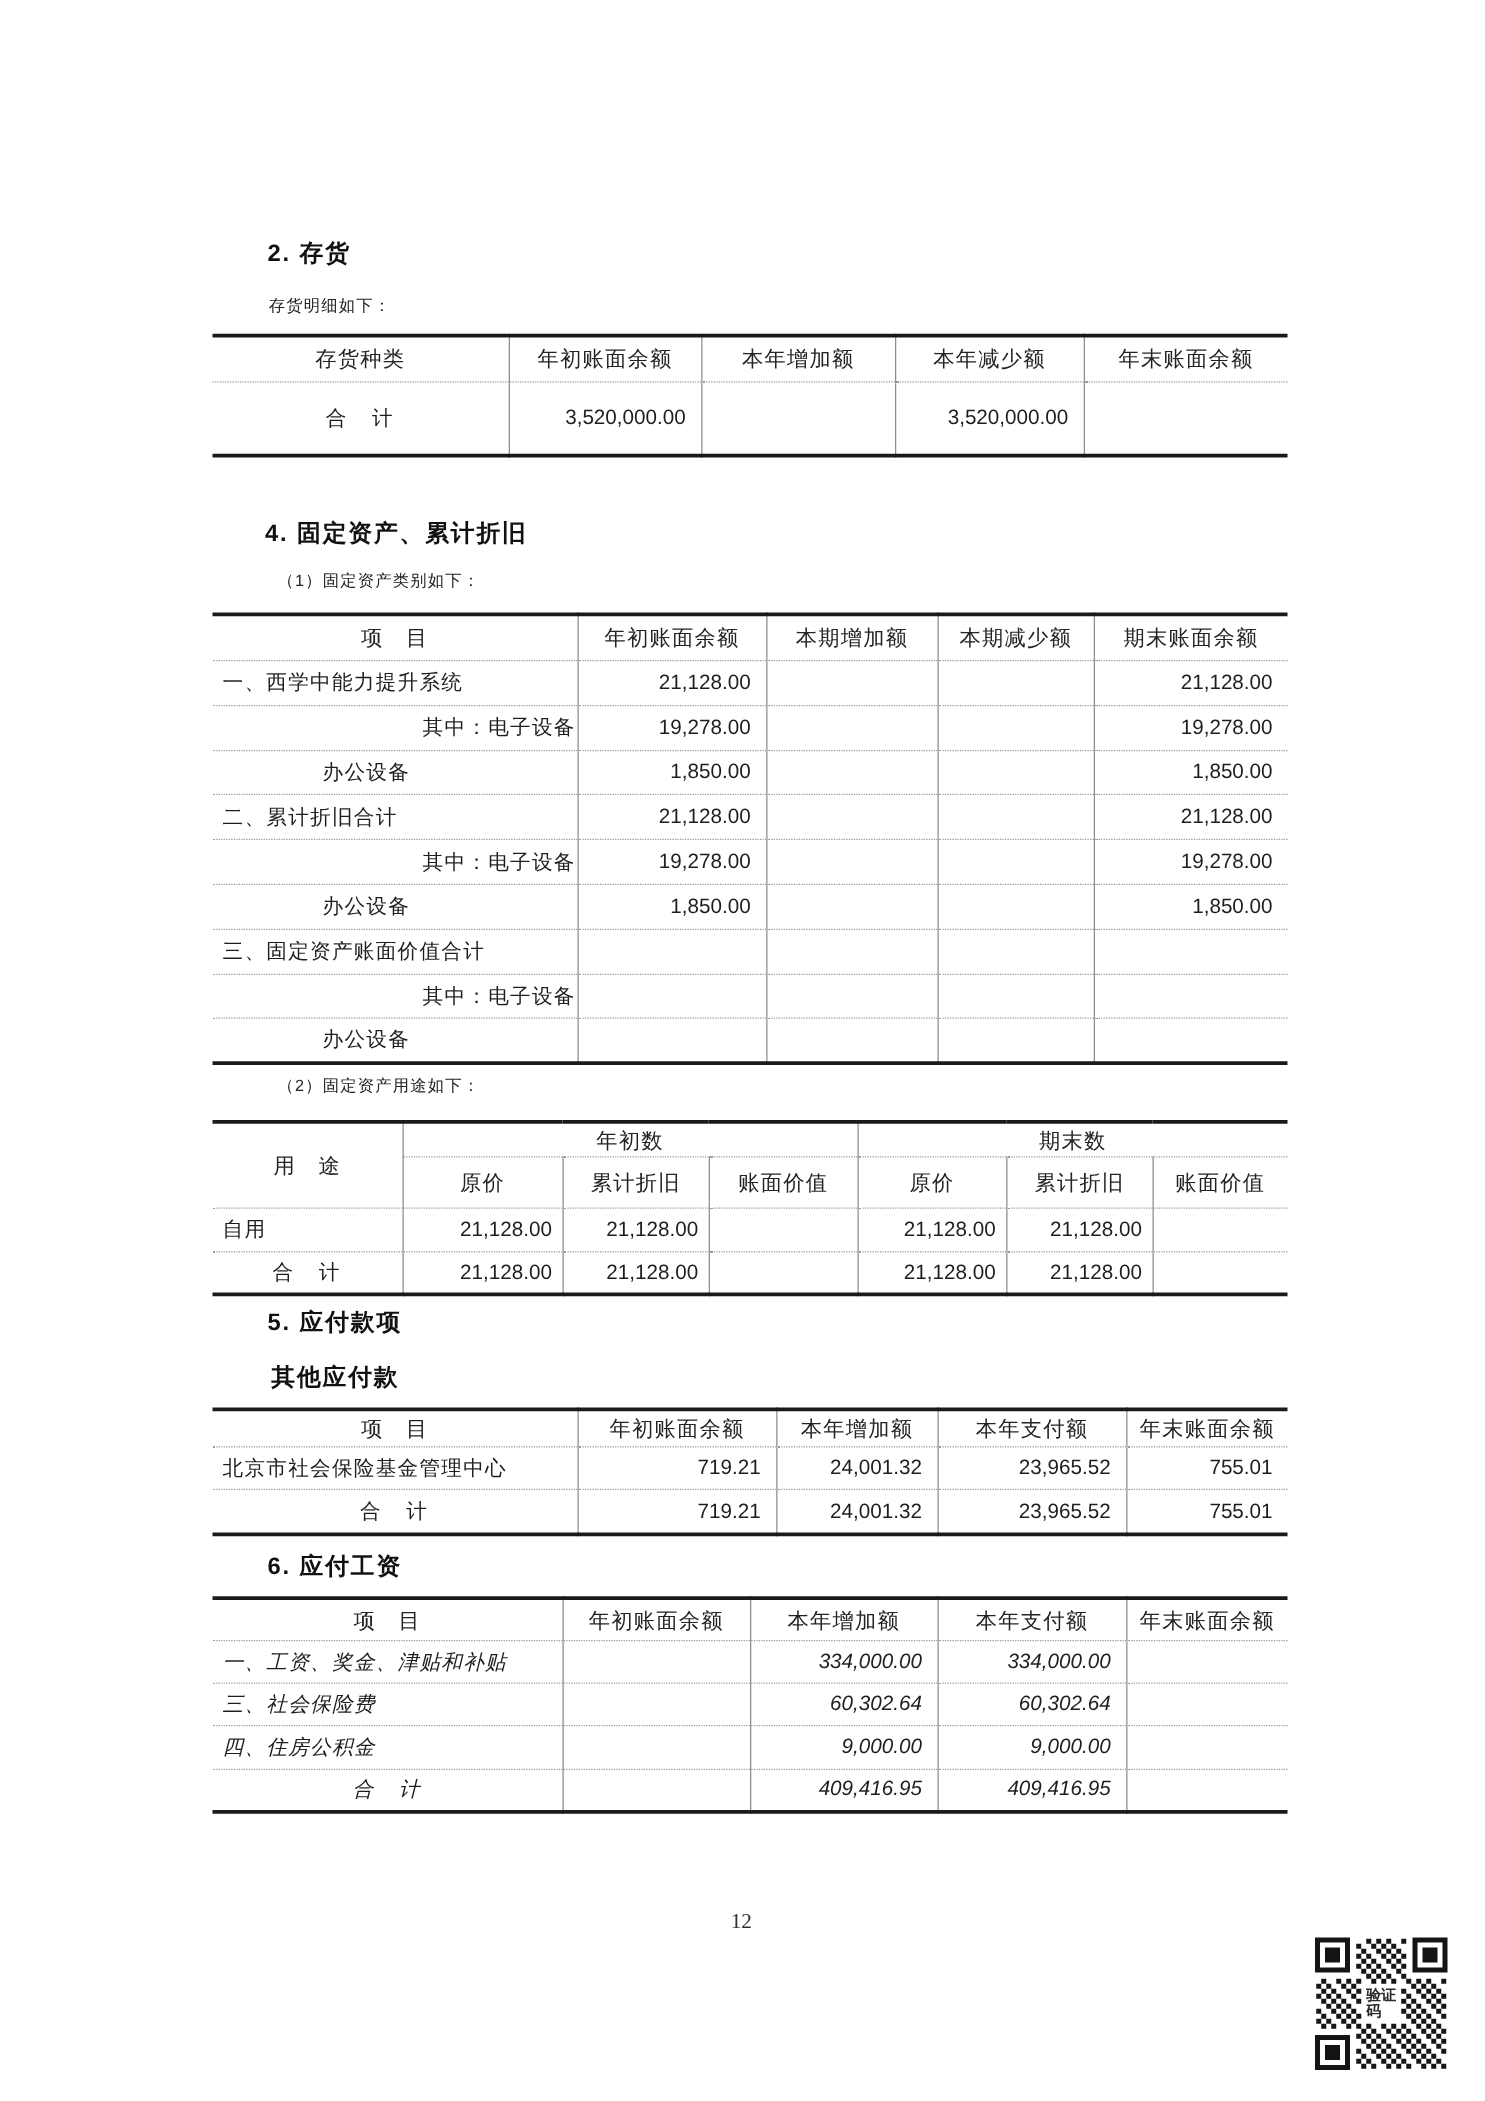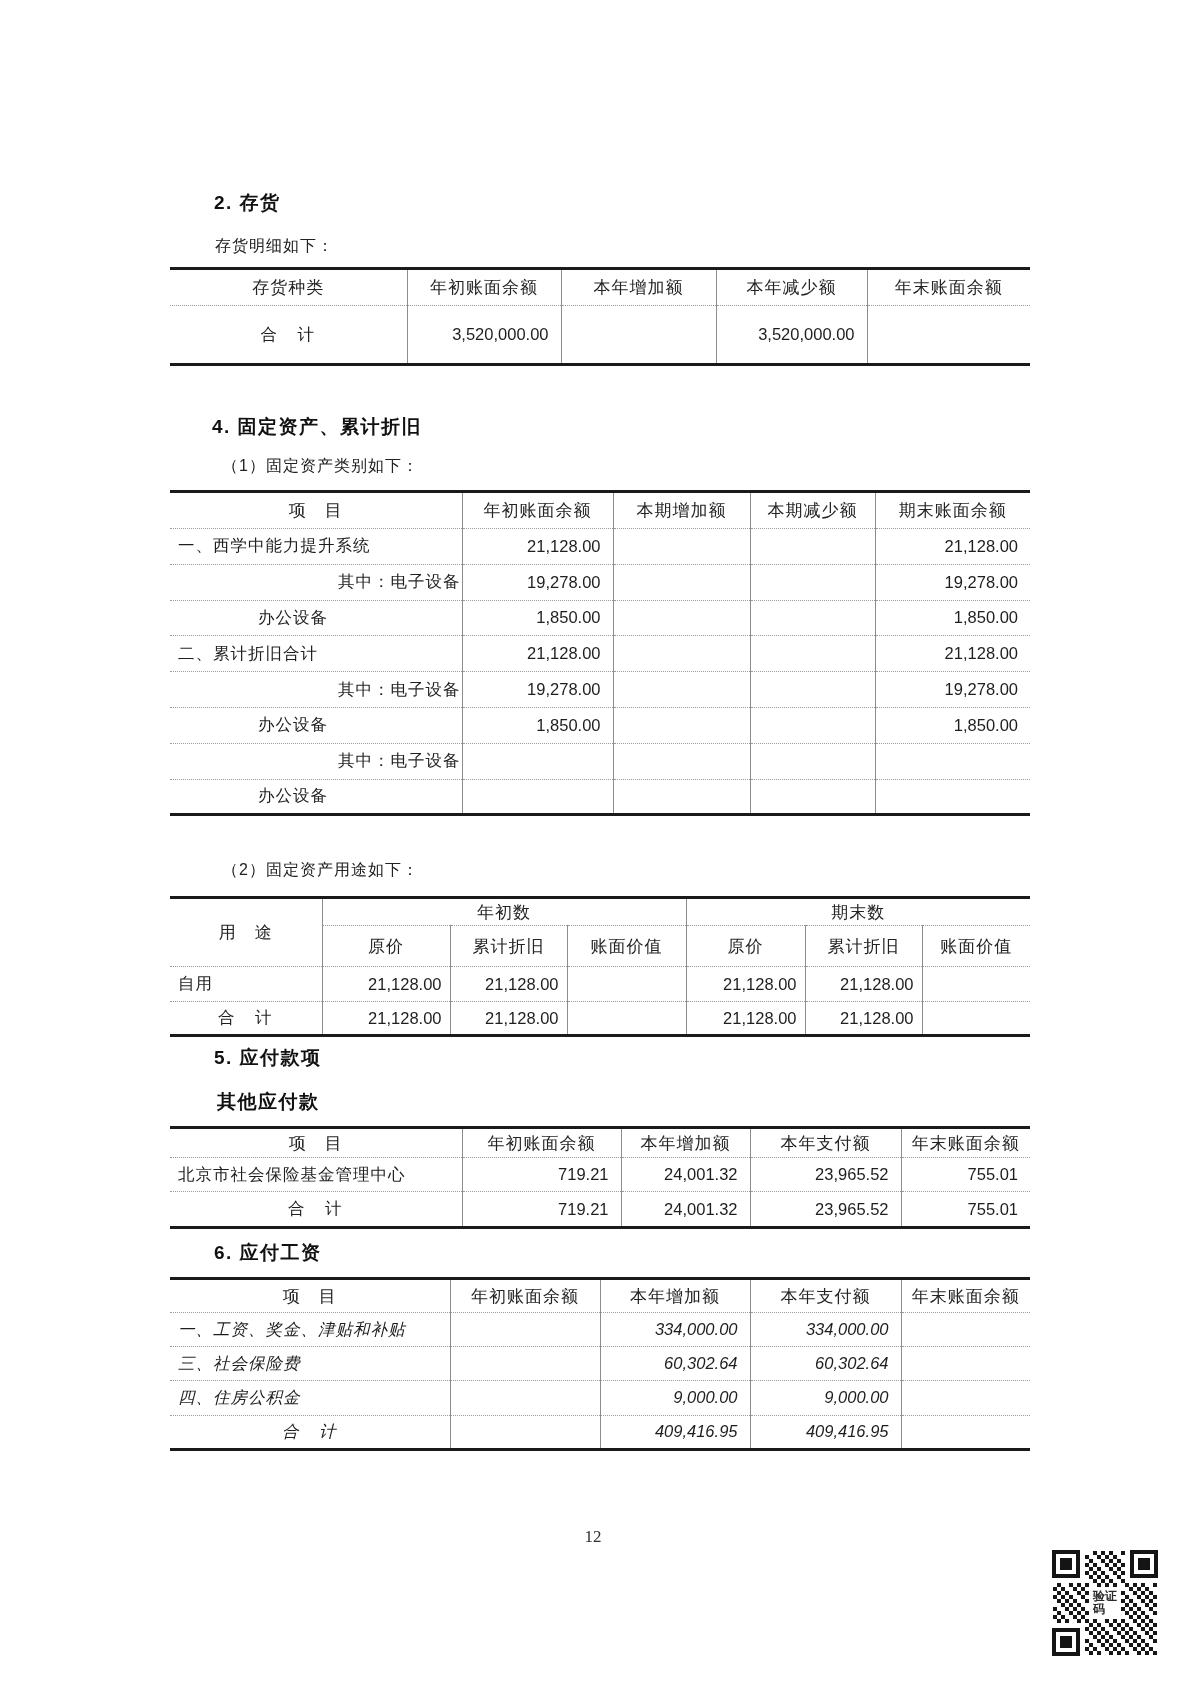--- a/index.html
+++ b/index.html
@@ -3,21 +3,21 @@
 <meta charset="utf-8">
 <style>
   html,body{margin:0;padding:0;}
   body{
     width:1188px;height:1681px;position:relative;background:#ffffff;
     font-family:"Liberation Sans","DejaVu Sans",sans-serif;color:#1c1c1c;
     overflow:hidden;
   }
   .abs{position:absolute;}
   .h1{font-weight:bold;font-size:19px;letter-spacing:1.5px;color:#111;}
-  .note{font-size:16px;letter-spacing:1px;color:#222;}
+  .note{font-size:13px;letter-spacing:1px;color:#222;}
   table{border-collapse:collapse;table-layout:fixed;}
   .tbl{border-top:3px solid #1a1a1a;border-bottom:3px solid #1a1a1a;background:#fff;}
   .tbl th{font-weight:400;font-size:17px;text-align:center;color:#232323;letter-spacing:1px;overflow:hidden;white-space:nowrap;}
   .tbl td{font-size:16.5px;color:#1e1e1e;overflow:hidden;white-space:nowrap;}
   
   .tbl th + th, .tbl td + td{border-left:1px solid #8d8d8d;}
   .brr{border-right:1px solid #8d8d8d;}
   
   .tbl tbody td{border-top:1px dotted #9a9a9a;}
   .tbl thead tr:nth-child(2) th{border-top:1px dotted #9a9a9a;}
@@ -135,20 +135,27 @@
       <td class="num"></td>
       <td class="num"></td>
       <td class="num">19,278.00</td>
     </tr>
     <tr>
       <td class="ind2">办公设备</td>
       <td class="num">1,850.00</td>
       <td class="num"></td>
       <td class="num"></td>
       <td class="num">1,850.00</td>
+    </tr>
+    <tr>
+      <td class="lbl">三、固定资产账面价值合计</td>
+      <td class="num"></td>
+      <td class="num"></td>
+      <td class="num"></td>
+      <td class="num"></td>
     </tr>
     <tr>
       <td class="ind1">其中：电子设备</td>
       <td class="num"></td>
       <td class="num"></td>
       <td class="num"></td>
       <td class="num"></td>
     </tr>
     <tr>
       <td class="ind2">办公设备</td>

